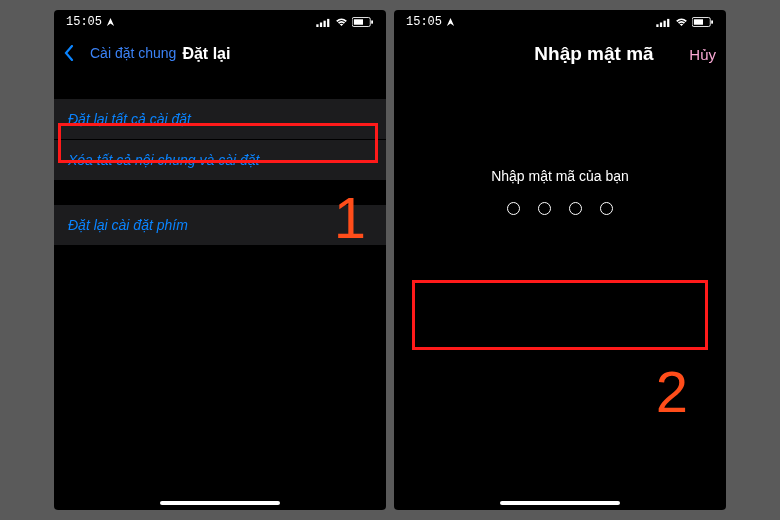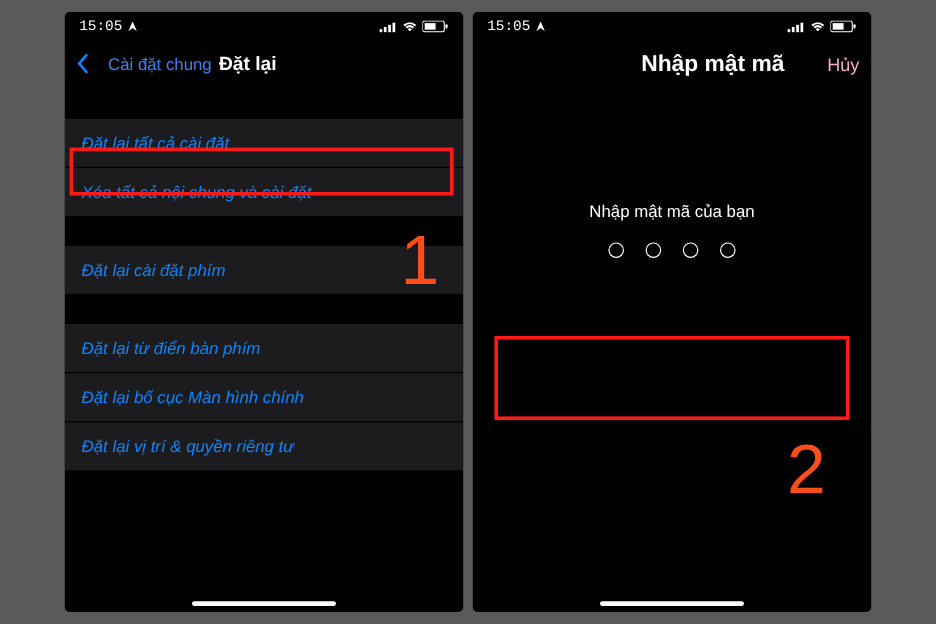--- a/index.html
+++ b/index.html
@@ -175,25 +175,20 @@
   </div>
 
   <div class="content">
     <div class="section">
       <div class="row">Đặt lại tất cả cài đặt</div>
       <div class="row">Xóa tất cả nội chung và cài đặt</div>
     </div>
     <div class="section">
       <div class="row">Đặt lại cài đặt phím</div>
     </div>
-    <div class="section">
-      <div class="row">Đặt lại từ điển bàn phím</div>
-      <div class="row">Đặt lại bố cục Màn hình chính</div>
-      <div class="row">Đặt lại vị trí &amp; quyền riêng tư</div>
-    </div>
 
     <div class="highlight-box" style="top:24px;left:4px;width:320px;height:40px;"></div>
     <div class="step-num" style="top:85px;right:20px;">1</div>
   </div>
 
   <div class="home-indicator"></div>
 </div>
 
 <div class="phone">
   <div class="statusbar">

